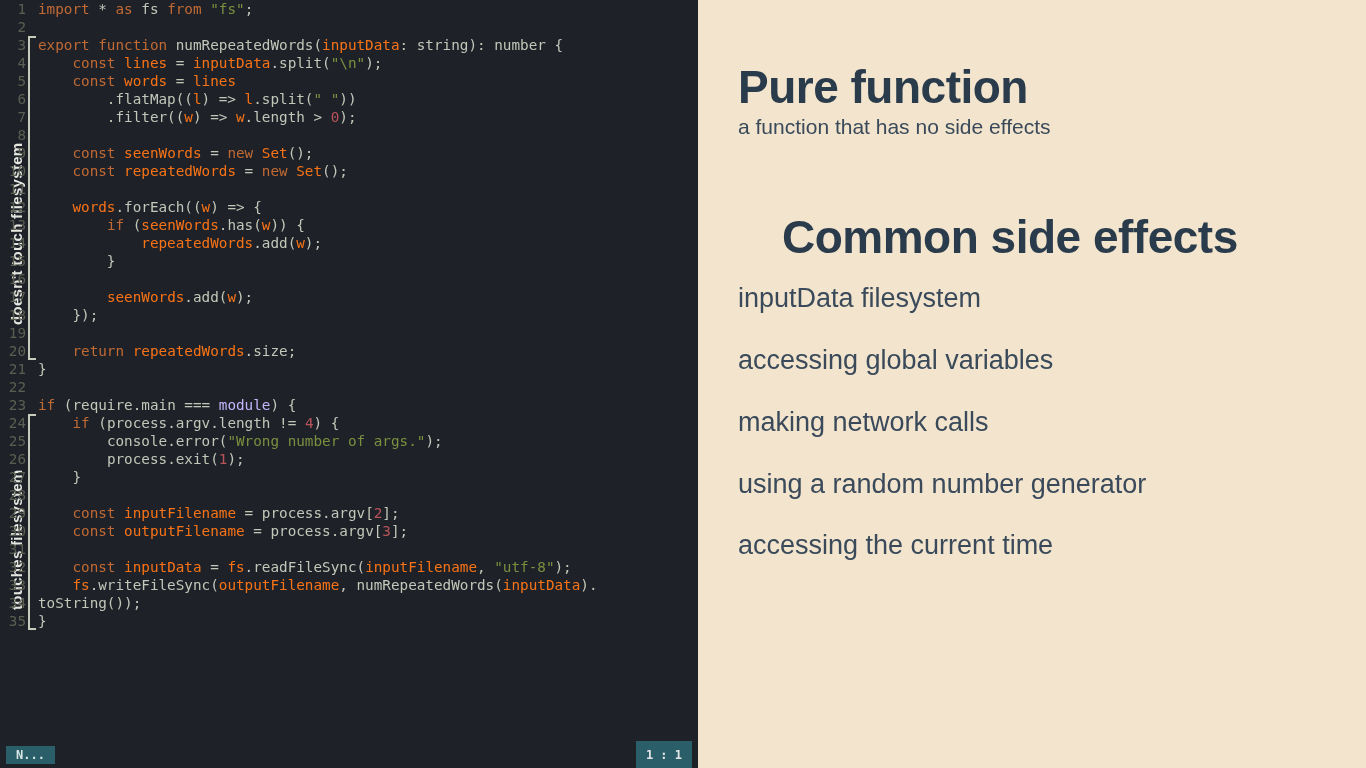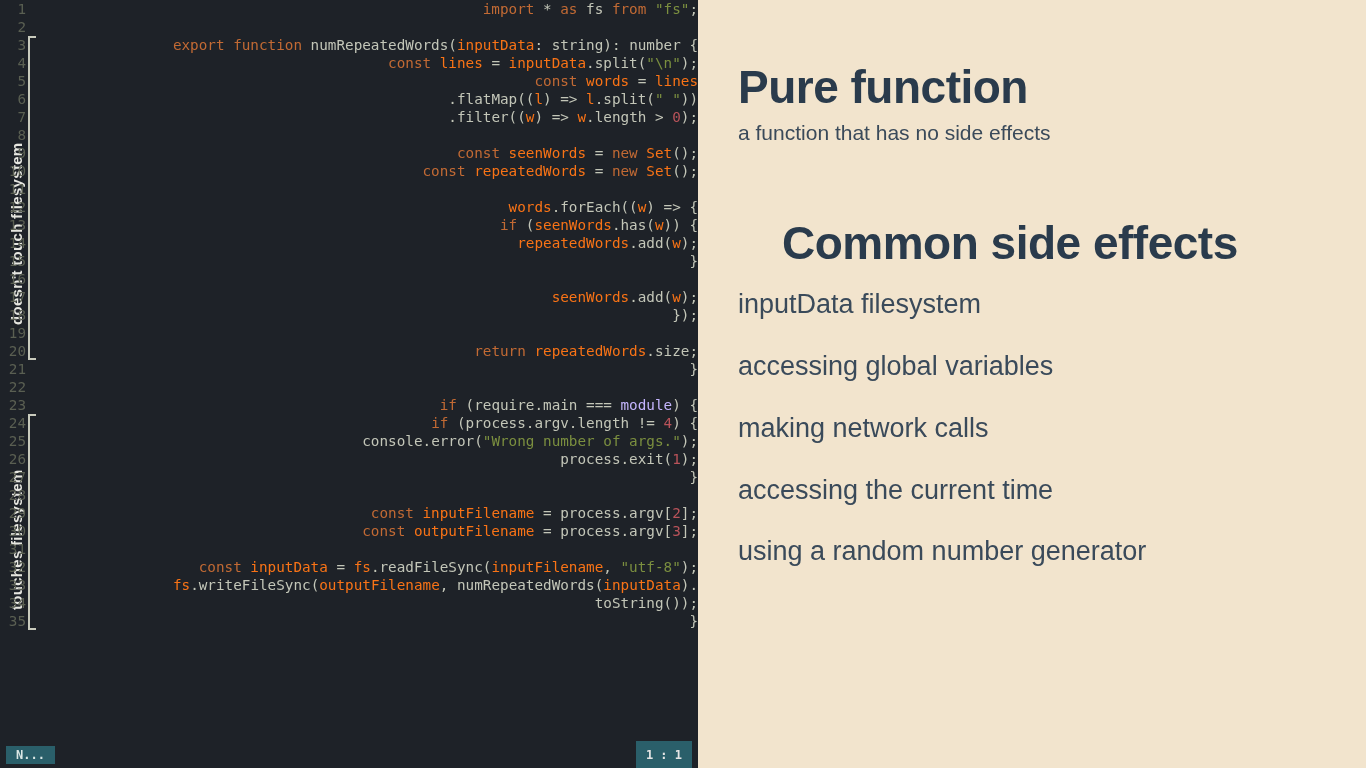--- a/index.html
+++ b/index.html
@@ -19,21 +19,20 @@
     height: 768px;
     background: #f2e4cd;
     padding: 60px 40px 40px 40px;
     color: #2a3b4c;
   }
 
   .right-pane h1 {
     font-size: 46px;
     font-weight: 700;
     letter-spacing: -0.5px;
-    margin-bottom: 6px;
     color: #2a3b4c;
   }
   .right-pane .subtitle {
     font-size: 21px;
     font-weight: 500;
     line-height: 1.25;
     color: #3a4a5a;
     margin-bottom: 70px;
   }
   .right-pane .list-item {
@@ -61,21 +60,21 @@
     width: 30px;
     text-align: right;
     color: #5a5f52;
     font-family: inherit;
     font-size: 14.3px;
     line-height: 18px;
     padding-right: 4px;
     user-select: none;
   }
   .gutter div { height: 18px; }
-  .code-lines { white-space: pre; text-align: right; }
+  .code-lines { white-space: pre; }
   .code-lines div { height: 18px; }
 
   
   .kw  { color: #c26a34; }   
   .kw2 { color: #c4b5fd; }   
   .fn  { color: #c3c6b8; }
   .id  { color: #f97316; }
   .str { color: #7b8f3f; }
   .num { color: #b9535a; }
   .pnc { color: #c3c6b8; }
@@ -205,16 +204,16 @@
 
 <div class="right-pane">
   <h1>Pure function</h1>
   <div class="subtitle">a function that has no side effects</div>
 
   <h1 style="margin-bottom:18px;margin-left:44px;">Common side effects</h1>
   <div id="side-effect-list">
       <div class="list-item">inputData filesystem</div>
       <div class="list-item">accessing global variables</div>
       <div class="list-item">making network calls</div>
+      <div class="list-item">using a random number generator</div>
       <div class="list-item">accessing the current time</div>
-      <div class="list-item">using a random number generator</div>
     </div>
 </div>
 
 </body></html>

